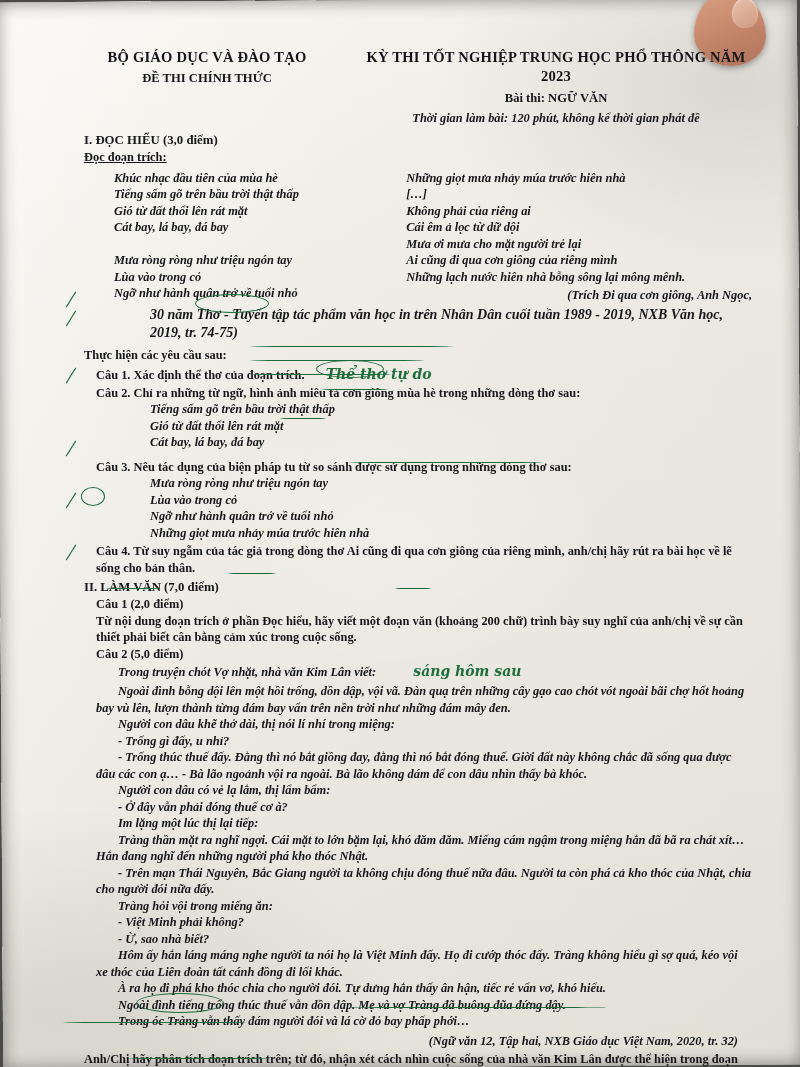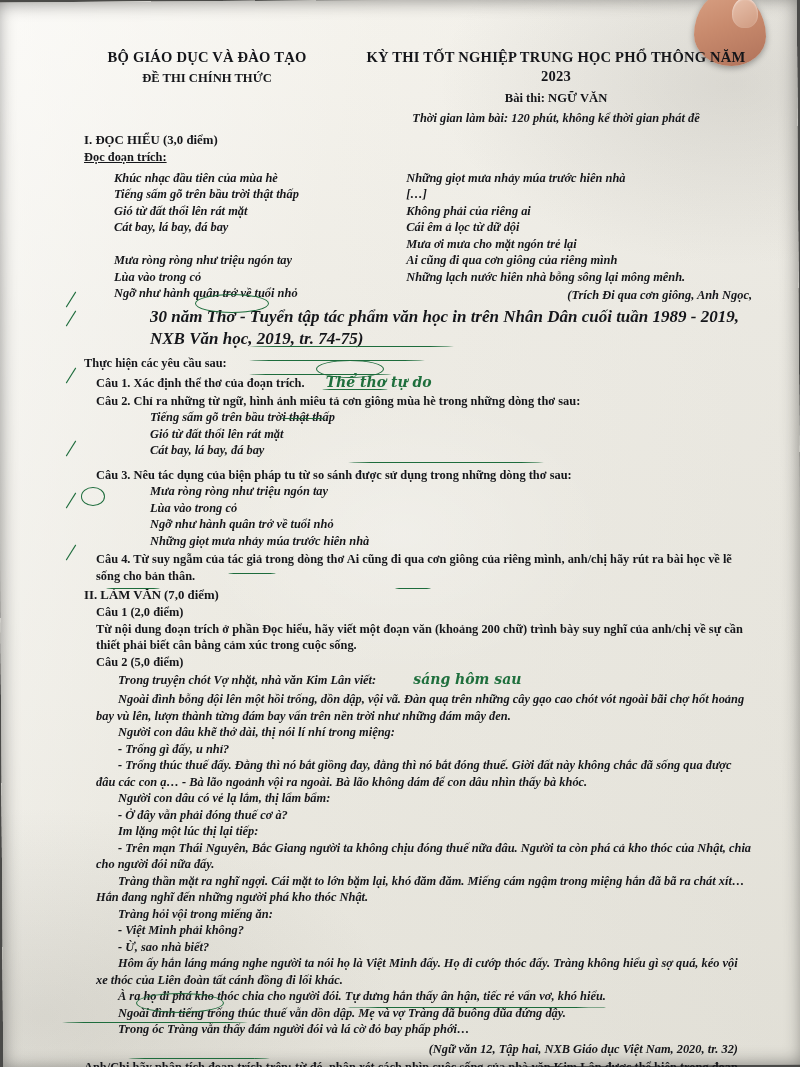--- a/index.html
+++ b/index.html
@@ -57,21 +57,21 @@
   .hdrow{display:flex;justify-content:space-between;align-items:flex-start;}
   .h1{
     font-family:"Liberation Serif", serif;
     font-weight:700;font-style:normal;
     font-size:14.6px;letter-spacing:.2px;
   }
   .sub{font-size:12.6px;font-weight:700;font-style:normal;}
   .timeline{font-size:12.4px;font-style:italic;font-weight:700;}
   .sect{font-weight:700;font-style:normal;font-size:12.8px;}
   .q{font-weight:700;font-style:normal;}
-  .src{font-size:17px;font-weight:700;font-style:italic;}
+  .src{font-size:14px;font-weight:700;font-style:italic;}
   .twocol{display:flex;gap:4px;font-style:italic;}
   .twocol .c1{width:300px;}
   .twocol .c2{width:360px;}
   .row{white-space:pre-wrap;}
   
   .pen{
     color:#1f6f3d;
     font-family:"DejaVu Serif", serif;
     font-style:italic;
   }
@@ -129,21 +129,21 @@
         <div class="row">&nbsp;</div>
         <div class="row">Mưa ròng ròng như triệu ngón tay</div>
         <div class="row">Lùa vào trong cỏ</div>
         <div class="row">Ngỡ như hành quân trở về tuổi nhỏ</div>
       </div>
       <div class="c2">
         <div class="row">Những giọt mưa nhảy múa trước hiên nhà</div>
         <div class="row">[…]</div>
         <div class="row">Không phải của riêng ai</div>
         <div class="row">Cái êm ả lọc từ dữ dội</div>
-        <div class="row">Mưa ơi mưa cho mặt ngón trẻ lại</div>
+        <div class="row">Mưa ơi mưa cho mặt người trẻ lại</div>
         <div class="row">Ai cũng đi qua cơn giông của riêng mình</div>
         <div class="row">Những lạch nước hiên nhà bỗng sông lại mông mênh.</div>
         <div class="row" style="text-align:right;margin-top:2px;">(Trích Đi qua cơn giông, Anh Ngọc,</div>
       </div>
     </div>
 
     <div class="src" style="margin-left:88px;margin-top:2px;">30 năm Thơ - Tuyển tập tác phẩm văn học in trên Nhân Dân cuối tuần 1989 - 2019, NXB Văn học, 2019, tr. 74-75)</div>
 
     <div class="q" style="margin-left:22px;margin-top:4px;">Thực hiện các yêu cầu sau:</div>
 
@@ -185,22 +185,22 @@
     </div>
 
     <div style="margin-left:34px;margin-top:2px;">
       <div style="text-indent:22px;">Ngoài đình bỗng dội lên một hồi trống, dồn dập, vội vã. Đàn quạ trên những cây gạo cao chót vót ngoài bãi chợ hốt hoảng bay vù lên, lượn thành từng đám bay vẩn trên nền trời như những đám mây đen.</div>
       <div style="text-indent:22px;">Người con dâu khẽ thở dài, thị nói lí nhí trong miệng:</div>
       <div style="text-indent:22px;">- Trống gì đấy, u nhỉ?</div>
       <div style="text-indent:22px;">- Trống thúc thuế đấy. Đằng thì nó bắt giồng đay, đằng thì nó bắt đóng thuế. Giời đất này không chắc đã sống qua được đâu các con ạ… - Bà lão ngoảnh vội ra ngoài. Bà lão không dám để con dâu nhìn thấy bà khóc.</div>
       <div style="text-indent:22px;">Người con dâu có vẻ lạ lắm, thị lẩm bẩm:</div>
       <div style="text-indent:22px;">- Ở đây vẫn phải đóng thuế cơ à?</div>
       <div style="text-indent:22px;">Im lặng một lúc thị lại tiếp:</div>
+      <div style="text-indent:22px;">Tràng thần mặt ra nghĩ ngợi. Cái mặt to lớn bặm lại, khó đăm đăm. Miếng cám ngậm trong miệng hắn đã bã ra chát xít… Hắn đang nghĩ đến những người phá kho thóc Nhật.</div>
       <div style="text-indent:22px;">- Trên mạn Thái Nguyên, Bắc Giang người ta không chịu đóng thuế nữa đâu. Người ta còn phá cả kho thóc của Nhật, chia cho người đói nữa đấy.</div>
-      <div style="text-indent:22px;">Tràng thần mặt ra nghĩ ngợi. Cái mặt to lớn bặm lại, khó đăm đăm. Miếng cám ngậm trong miệng hắn đã bã ra chát xít… Hắn đang nghĩ đến những người phá kho thóc Nhật.</div>
       <div style="text-indent:22px;">Tràng hỏi vội trong miếng ăn:</div>
       <div style="text-indent:22px;">- Việt Minh phải không?</div>
       <div style="text-indent:22px;">- Ừ, sao nhà biết?</div>
       <div style="text-indent:22px;">Hôm ấy hắn láng máng nghe người ta nói họ là Việt Minh đấy. Họ đi cướp thóc đấy. Tràng không hiểu gì sợ quá, kéo vội xe thóc của Liên đoàn tất cánh đồng đi lối khác.</div>
       <div style="text-indent:22px;">À ra họ đi phá kho thóc chia cho người đói. Tự dưng hắn thấy ân hận, tiếc rẻ vẩn vơ, khó hiểu.</div>
       <div style="text-indent:22px;">Ngoài đình tiếng trống thúc thuế vẫn dồn dập. Mẹ và vợ Tràng đã buông đũa đứng dậy.</div>
       <div style="text-indent:22px;">Trong óc Tràng vẫn thấy đám người đói và lá cờ đỏ bay phấp phới…</div>
     </div>
 
     <div style="text-align:right;margin-top:3px;margin-right:14px;">(Ngữ văn 12, Tập hai, NXB Giáo dục Việt Nam, 2020, tr. 32)</div>

